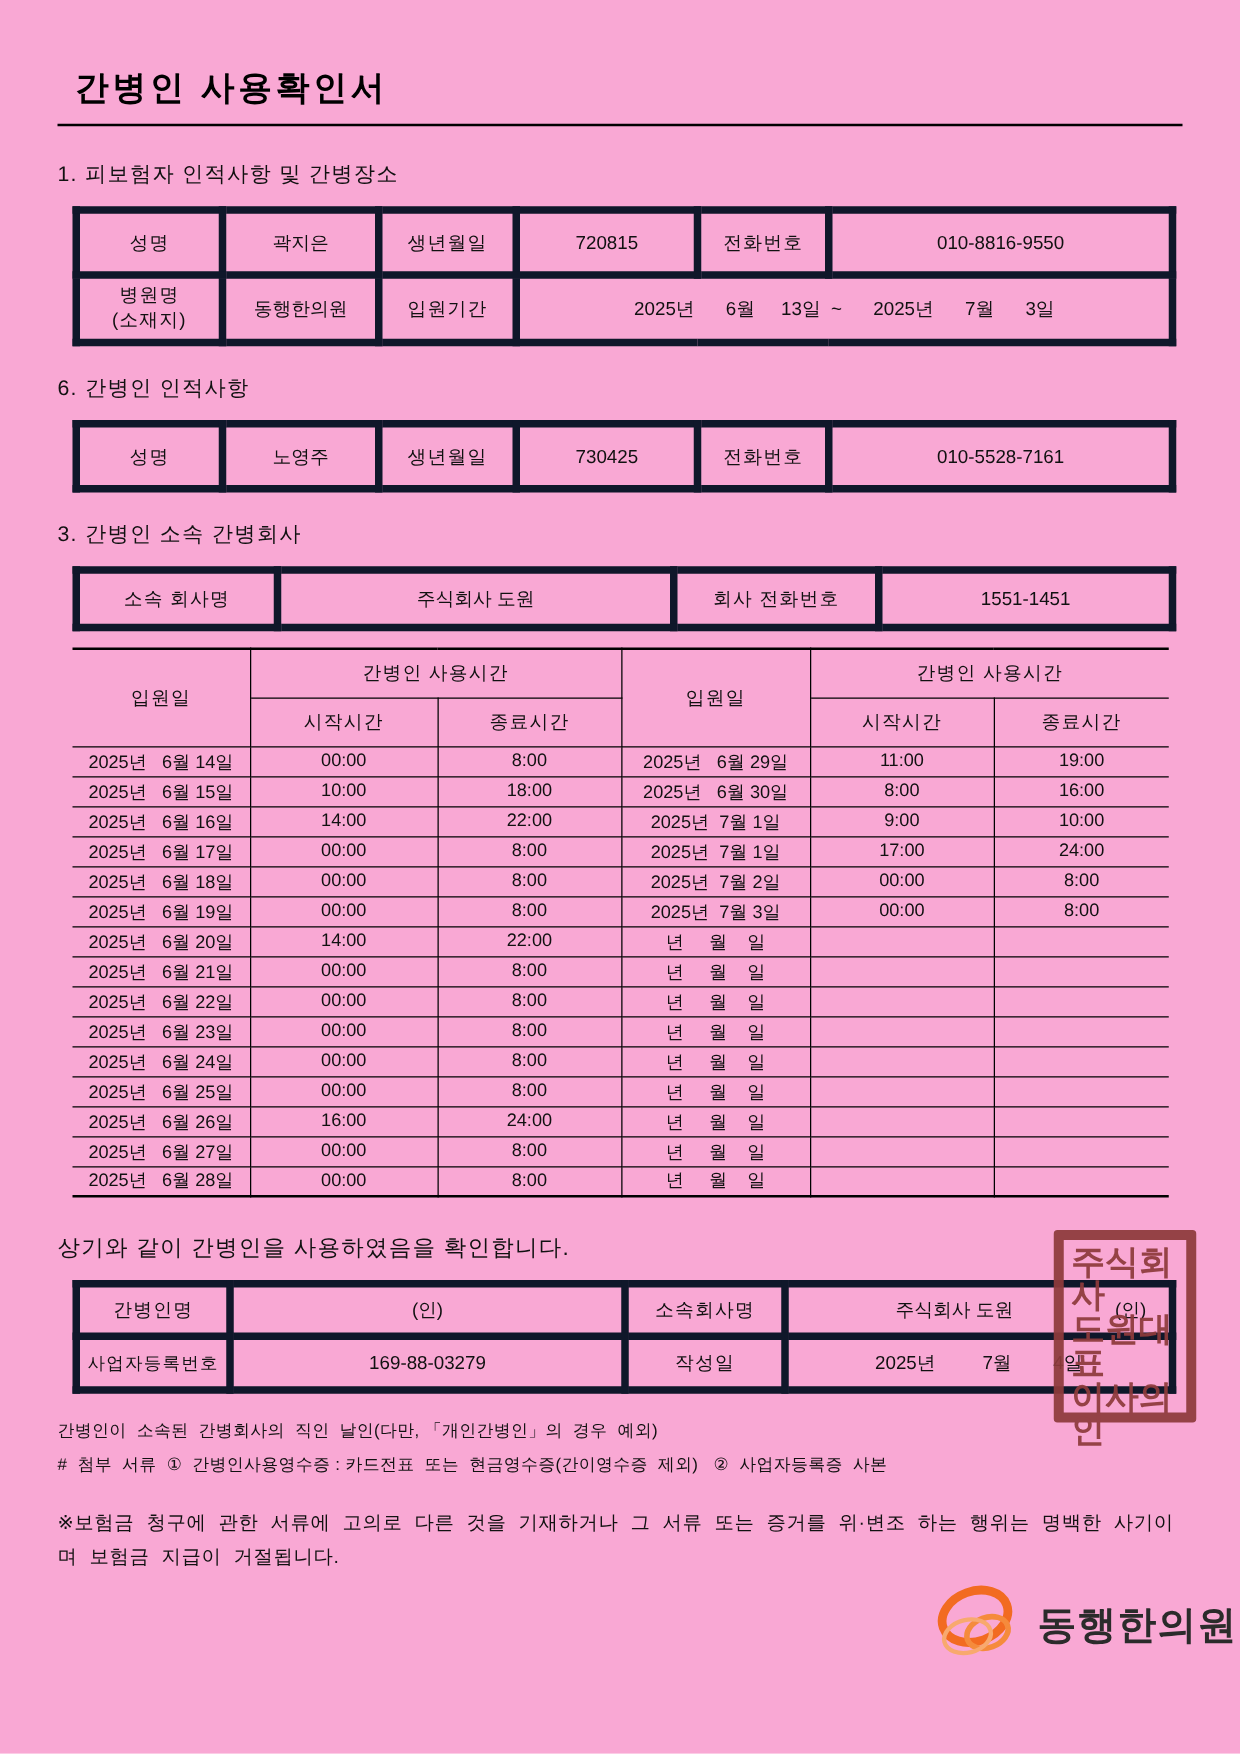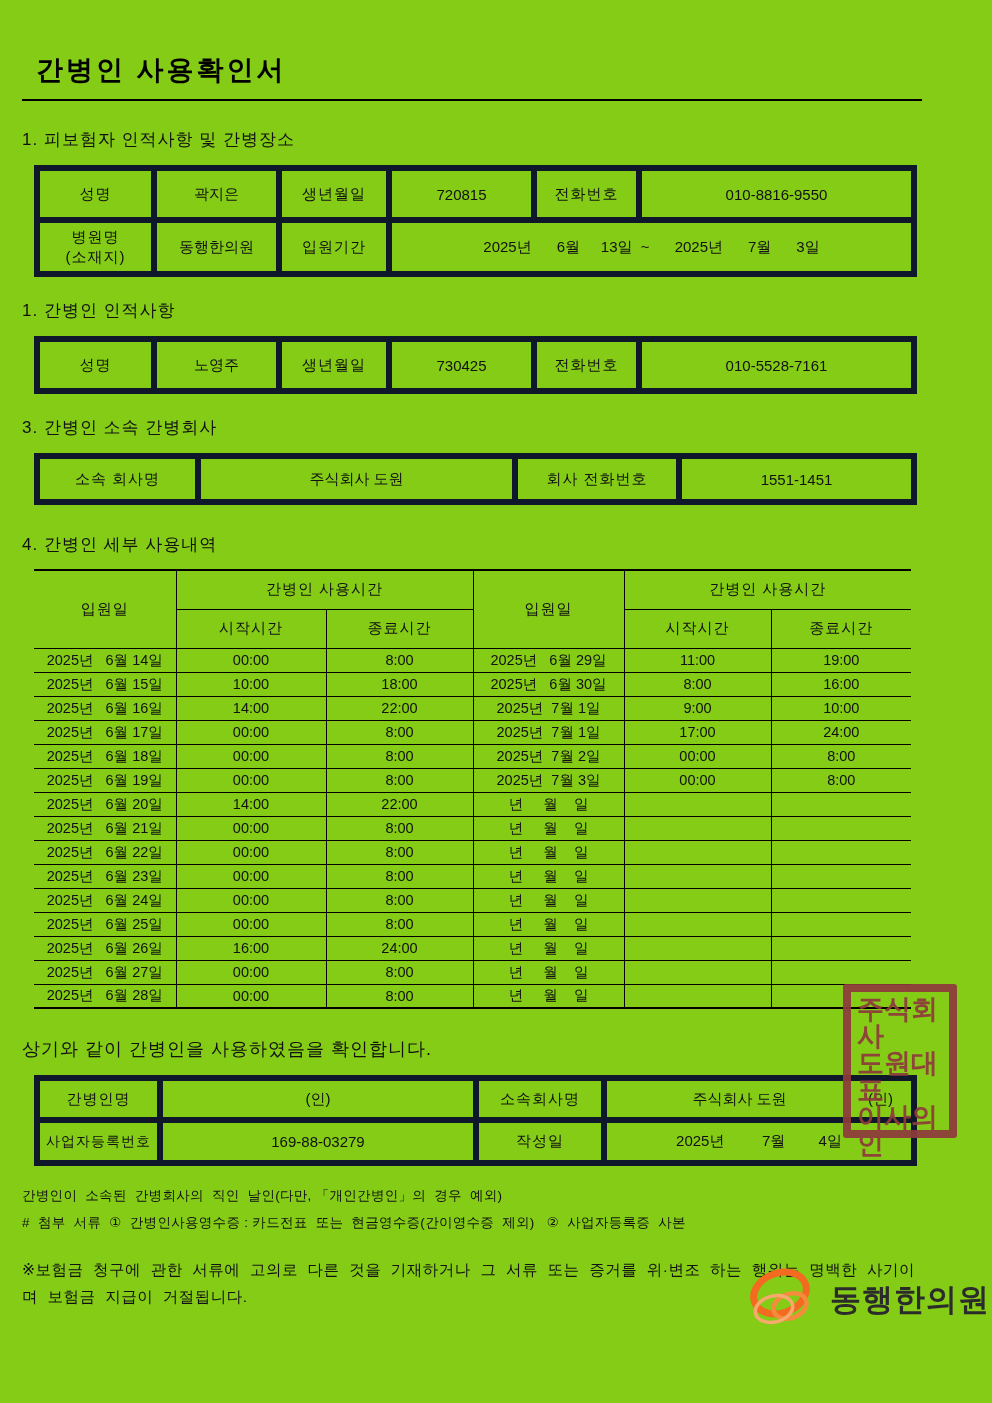--- a/index.html
+++ b/index.html
@@ -1,18 +1,18 @@
 <!DOCTYPE html>
 <html lang="ko"><head>
 <meta charset="utf-8">
 <style>
   * { margin:0; padding:0; box-sizing:border-box; }
   html,body { background:#ffffff; }
   body { font-family:"Liberation Sans","DejaVu Sans",sans-serif; color:#111; }
-  .page { position:relative; width:992px; height:1403px; background:#84cc16; overflow:hidden; padding:52px 46px 0 22px; }
+  .page { position:relative; width:992px; height:1403px; background:#f9a8d4; overflow:hidden; padding:52px 46px 0 46px; }
 
   .doc-title { font-size:27px; font-weight:bold; letter-spacing:3px; color:#000; padding-left:14px; }
   .title-rule { border:none; border-top:2px solid #000; margin-top:11px; width:900px; }
 
   .sec-heading { font-size:17px; color:#111; letter-spacing:1px; }
   .h1 { margin-top:27px; }
   .h2 { margin-top:22px; }
   .h3 { margin-top:22px; }
   .h4 { margin-top:28px; }
 
@@ -88,21 +88,21 @@
     <tr class="r54">
       <td class="lab two-line ws-pre">병원명
 (소재지)</td>
       <td>동행한의원</td>
       <td class="lab">입원기간</td>
       <td colspan="3" class="ws-pre">2025년      6월     13일  ~      2025년      7월      3일</td>
     </tr>
   </tbody>
     </table>
 
-  <div class="sec-heading h2">1. 간병인  인적사항</div>
+  <div class="sec-heading h2">6. 간병인  인적사항</div>
   <table class="grid">
     <colgroup>
         <col style="width:117px">
         <col style="width:125px">
         <col style="width:110px">
         <col style="width:145px">
         <col style="width:105px">
         <col style="width:275px">
       </colgroup>
     <tbody>
@@ -128,21 +128,20 @@
     <tbody>
         <tr class="r46">
       <td class="lab">소속  회사명</td>
       <td class="val-left">주식회사  도원</td>
       <td class="lab">회사  전화번호</td>
       <td class="val-left">1551-1451</td>
     </tr>
   </tbody>
     </table>
 
-  <div class="sec-heading h4">4. 간병인  세부  사용내역</div>
   <table class="open">
     <colgroup>
         <col style="width:142px">
         <col style="width:150px">
         <col style="width:147px">
         <col style="width:151px">
         <col style="width:147px">
         <col style="width:140px">
       </colgroup>
     <tbody>

